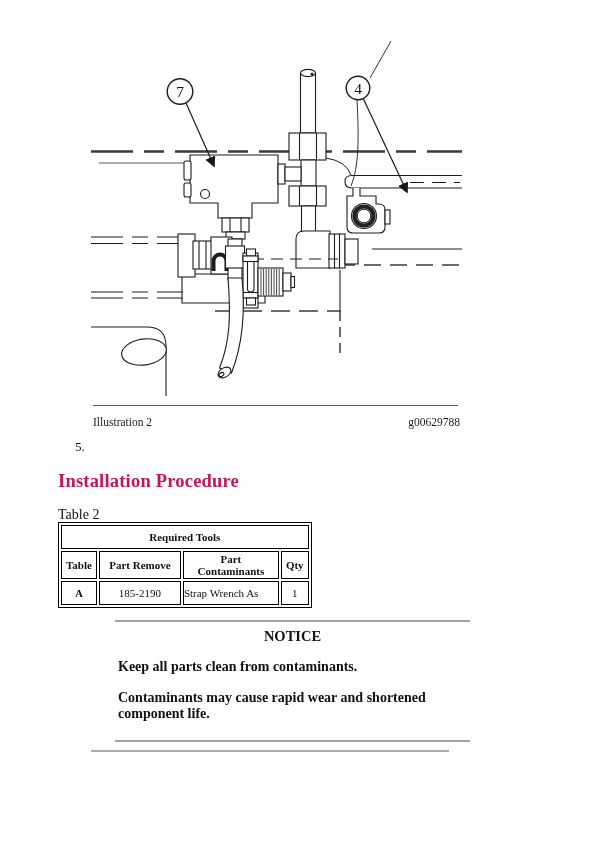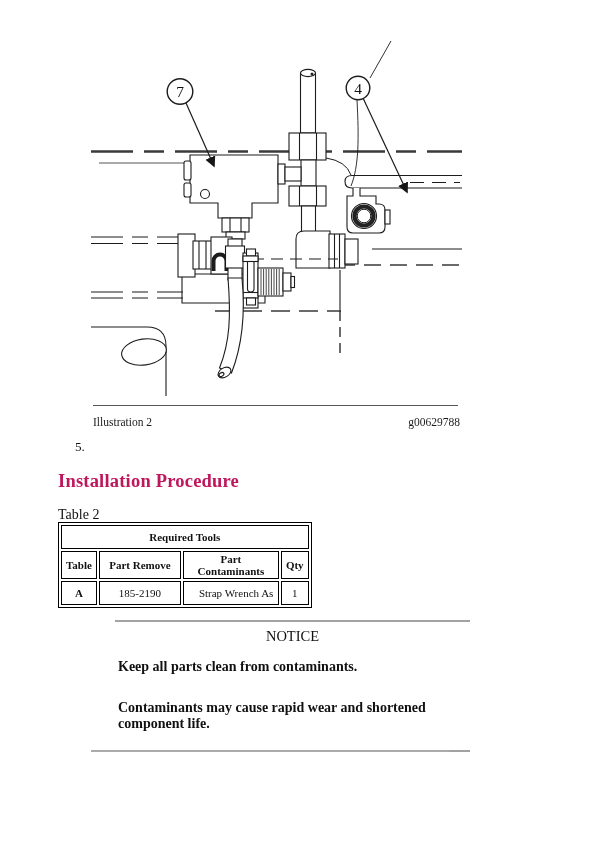--- a/index.html
+++ b/index.html
@@ -37,31 +37,31 @@
   table.tools {
     position:absolute; left:58px; top:522px;
     border-collapse:separate; border-spacing:2px;
     border:1px solid #000; font-size:11px;
     font-family:"Liberation Serif", serif;
   }
   .tools th, .tools td { border:1px solid #000; padding:1px 4px; text-align:center; height:20px; }
   .tools th { font-weight:bold; }
   .tools td { font-weight:normal; }
   .tools td.tool-letter { font-weight:bold; }
-  .tools td.desc { text-align:left; padding-left:15px; }
+  .tools td.desc { text-align:left; padding-left:0; }
 
   
   .notice {
     position:absolute; left:115px; top:620px; width:355px;
     border-top:2px solid #a2a2a2; border-bottom:2px solid #a2a2a2;
     padding:6px 0 18px;
   }
-  .notice-title { text-align:center; font-weight:normal; font-size:14.5px; }
+  .notice-title { text-align:center; font-weight:bold; font-size:14.5px; }
   .notice p { margin:14px 0 0; padding-left:3px; font-weight:bold; font-size:14px; }
-  .notice p + p { margin-top:25px; }
+  .notice p + p { margin-top:15px; }
 
   
   .bottom-rule { position:absolute; left:91px; top:750px; width:358px; height:2px; background:#ababab; }
 </style>
 </head>
 <body>
 
 <div class="page">
 
   <svg class="figure-svg" width="600" height="415" viewBox="0 0 600 415">

